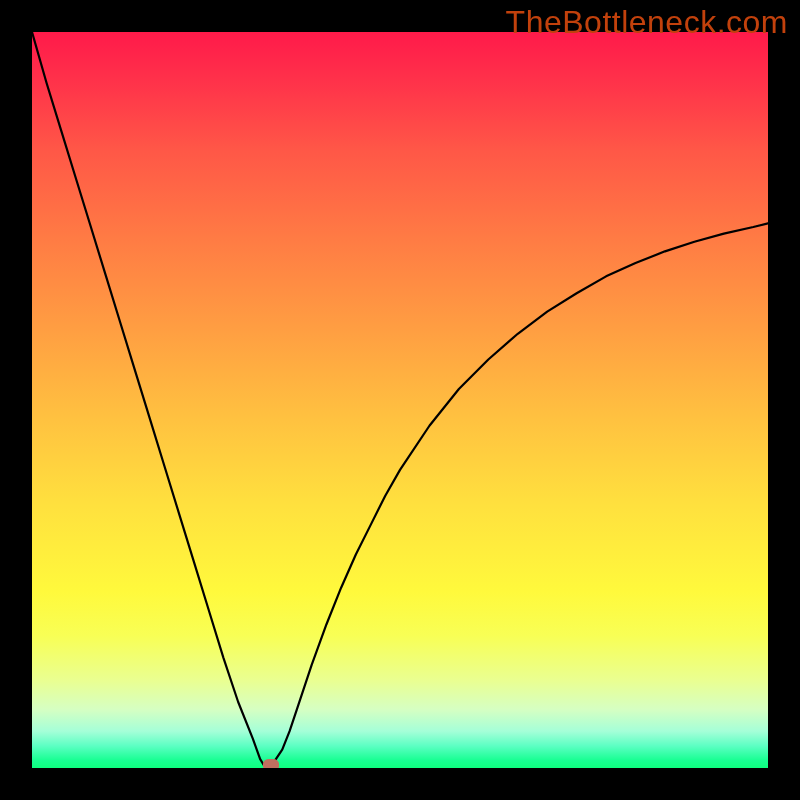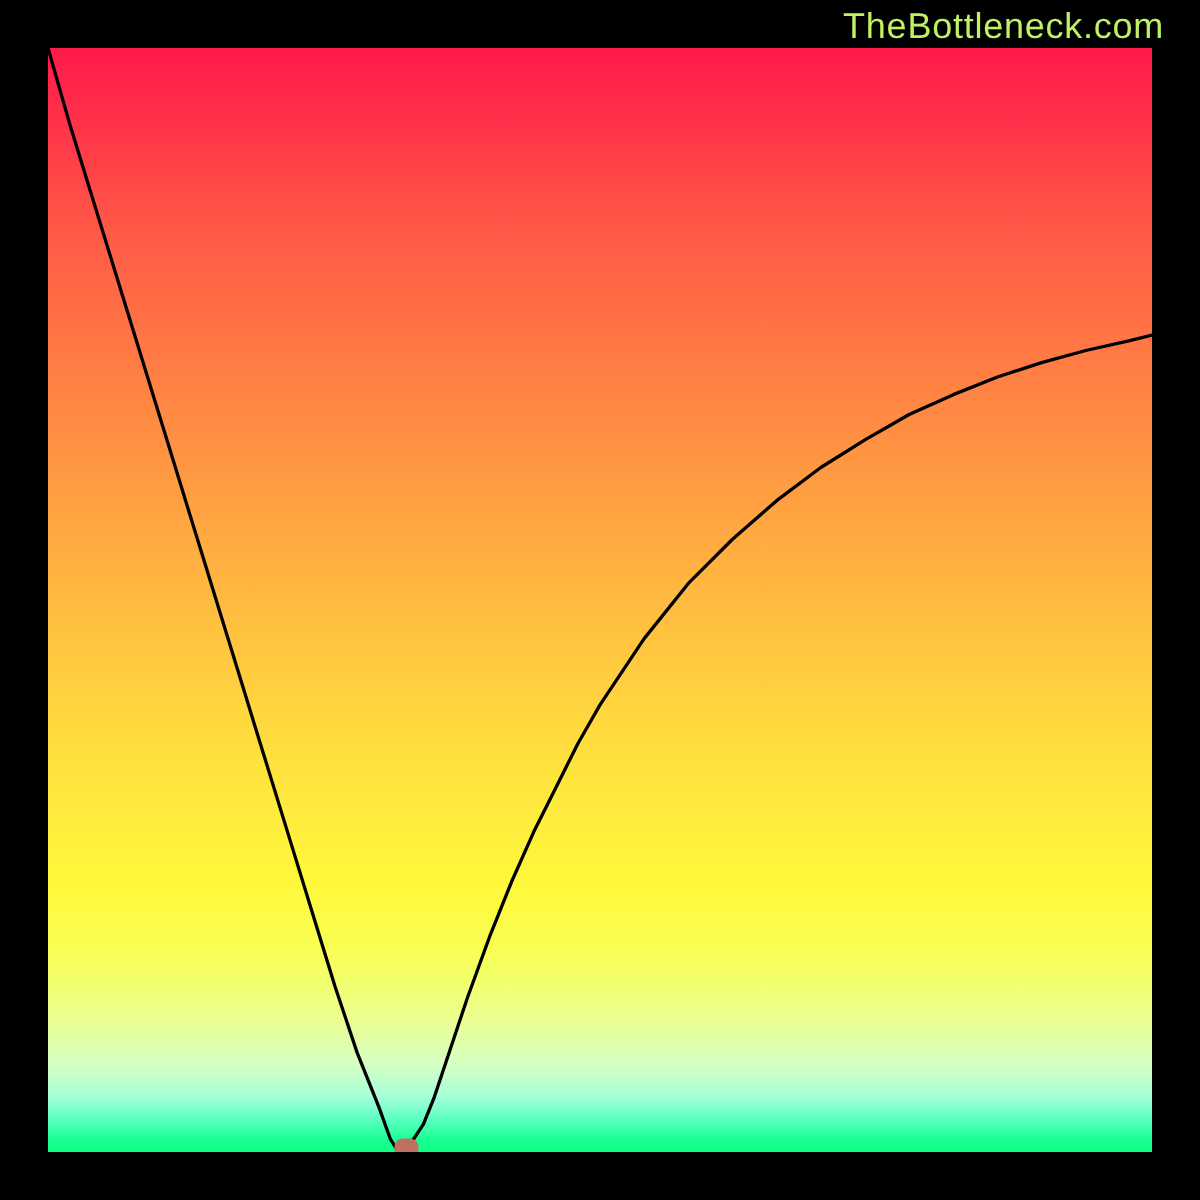--- a/index.html
+++ b/index.html
@@ -12,23 +12,23 @@
     font-family: Arial, Helvetica, sans-serif;
   }
   .outer {
     position: relative;
     width: 800px;
     height: 800px;
   }
   .watermark {
     position: absolute;
     top: 4px;
-    right: 24px;
-    color: #bef264;
-    font-size: 24px;
+    right: 12px;
+    color: #c2410c;
+    font-size: 32px;
     z-index: 10;
     letter-spacing: 0.5px;
   }
   .plot-area {
     position: absolute;
     left: 32px;
     top: 32px;
     width: 736px;
     height: 736px;
     overflow: hidden;

